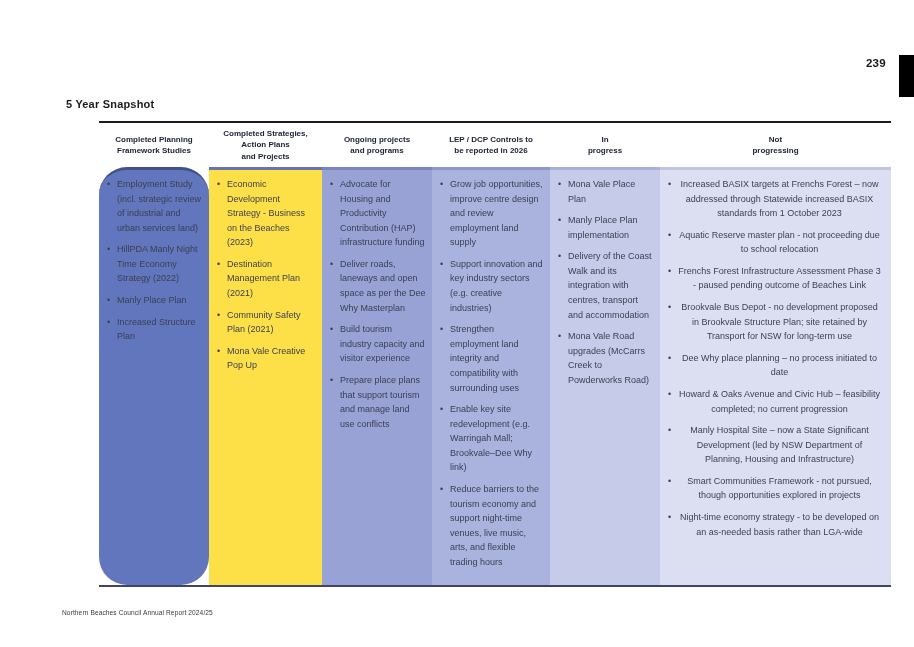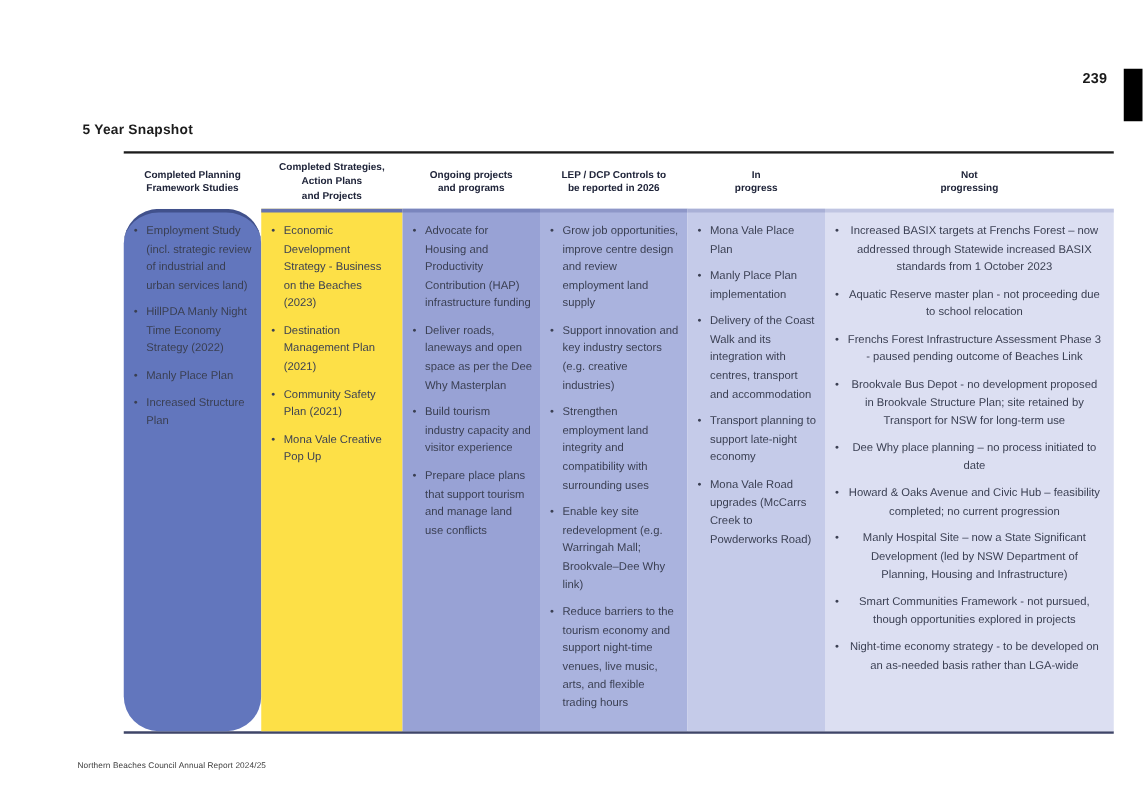--- a/index.html
+++ b/index.html
@@ -129,21 +129,20 @@
             <li>Strengthen employment land integrity and compatibility with surrounding uses</li>
             <li>Enable key site redevelopment (e.g. Warringah Mall; Brookvale–Dee Why link)</li>
             <li>Reduce barriers to the tourism economy and support night-time venues, live music, arts, and flexible trading hours</li>
           </ul>
         </div>
       <div class="td" style="background: rgb(197, 203, 233); border-top-color: rgb(169, 176, 214);">
           <ul>
             <li>Mona Vale Place Plan</li>
             <li>Manly Place Plan implementation</li>
             <li>Delivery of the Coast Walk and its integration with centres, transport and accommodation</li>
-            <li>Transport planning to support late-night economy</li>
             <li>Mona Vale Road upgrades (McCarrs Creek to Powderworks Road)</li>
           </ul>
         </div>
       <div class="td col-notprog" style="background: rgb(220, 223, 242); border-top-color: rgb(192, 197, 226); text-align: center;">
           <ul>
             <li>Increased BASIX targets at Frenchs Forest – now addressed through Statewide increased BASIX standards from 1 October 2023</li>
             <li>Aquatic Reserve master plan - not proceeding due to school relocation</li>
             <li>Frenchs Forest Infrastructure Assessment Phase 3 - paused pending outcome of Beaches Link</li>
             <li>Brookvale Bus Depot - no development proposed in Brookvale Structure Plan; site retained by Transport for NSW for long-term use</li>
             <li>Dee Why place planning – no process initiated to date</li>

